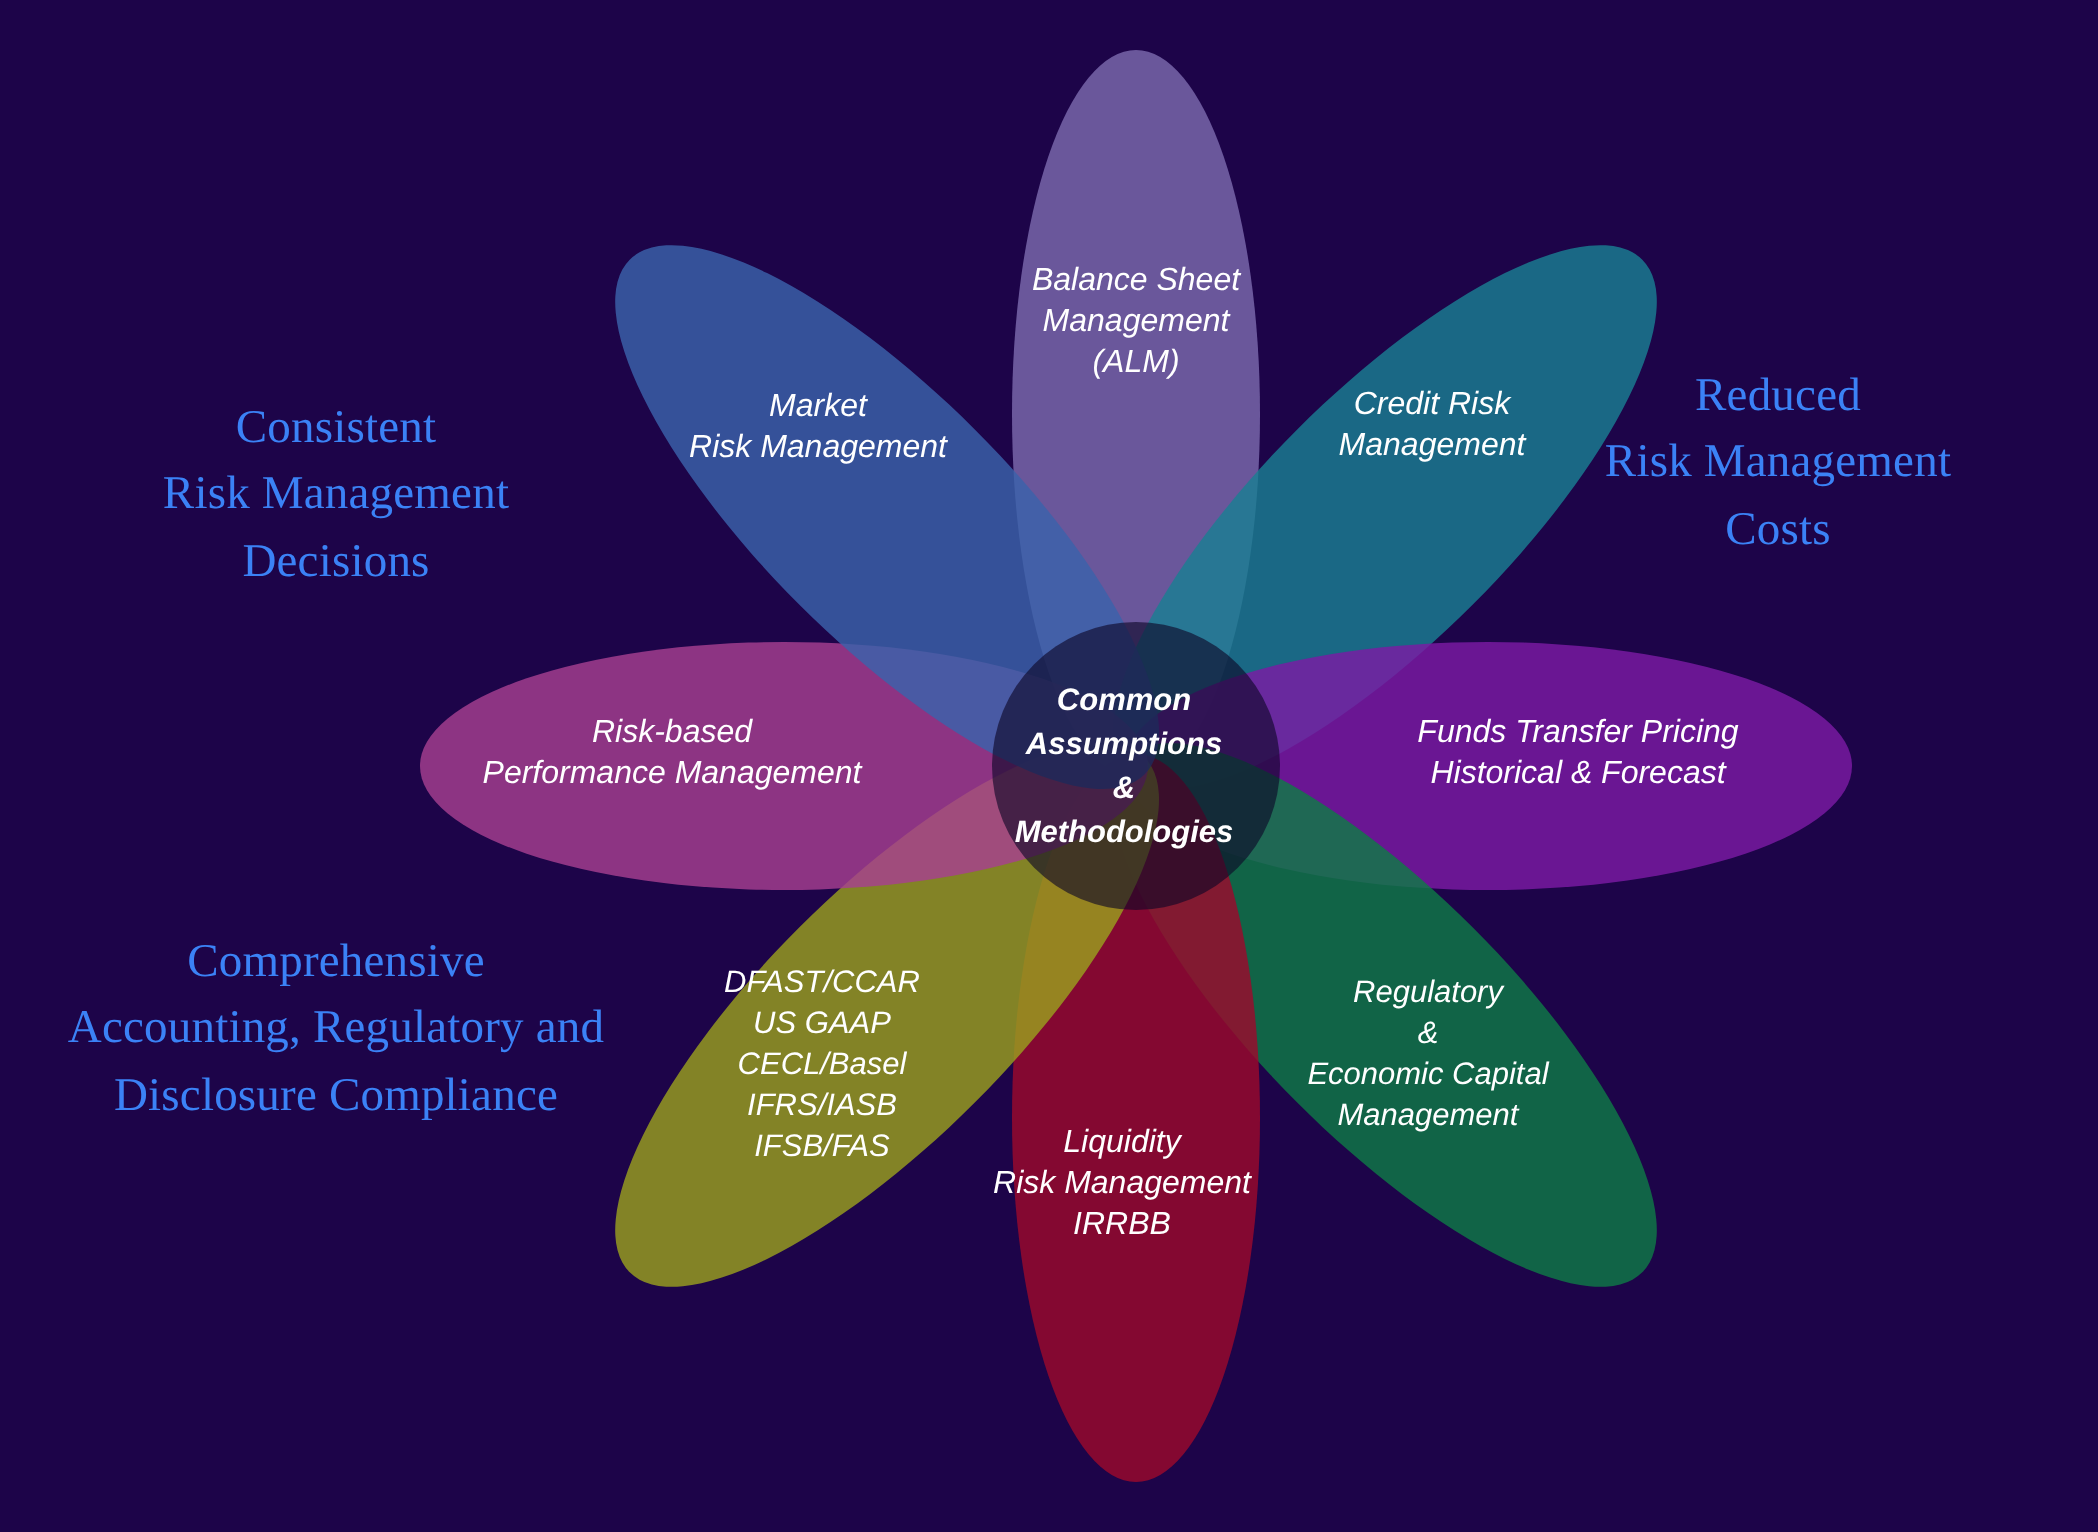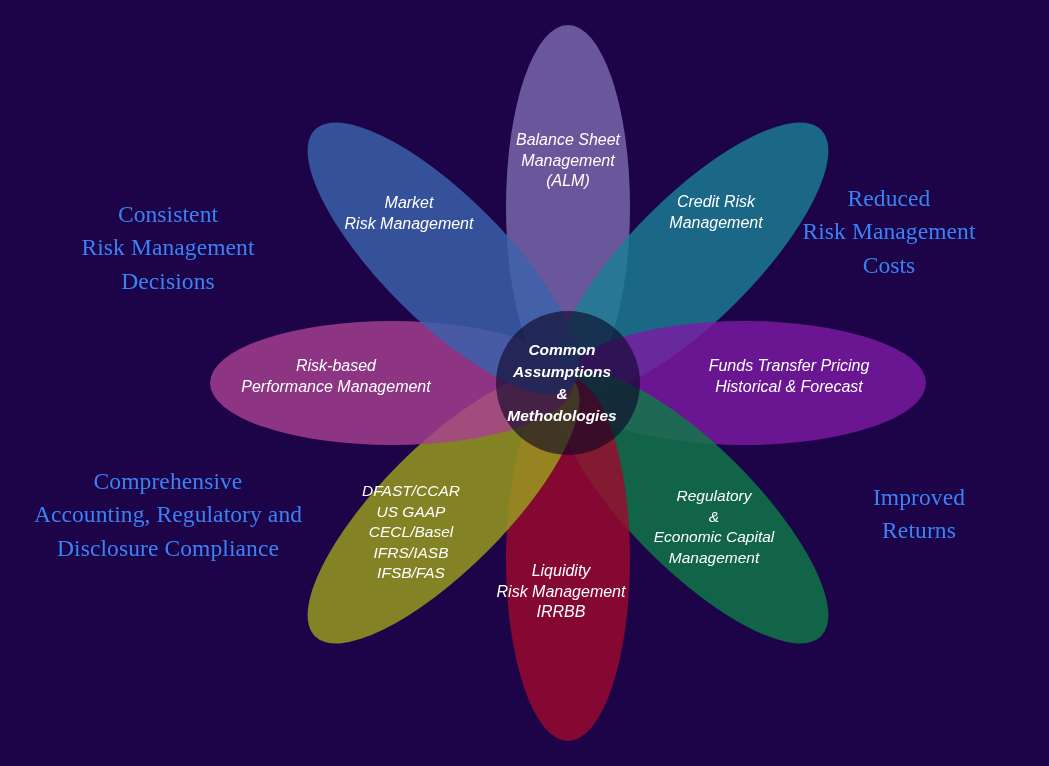--- a/index.html
+++ b/index.html
@@ -107,16 +107,14 @@
 Decisions</div>
 
   <div class="benefit" id="benefit-tr">Reduced
 Risk Management
 Costs</div>
 
   <div class="benefit" id="benefit-bl">Comprehensive
 Accounting, Regulatory and
 Disclosure Compliance</div>
 
-  <div class="benefit" id="benefit-br">Improved
-Returns</div>
 
 </div>
 
 </body></html>

